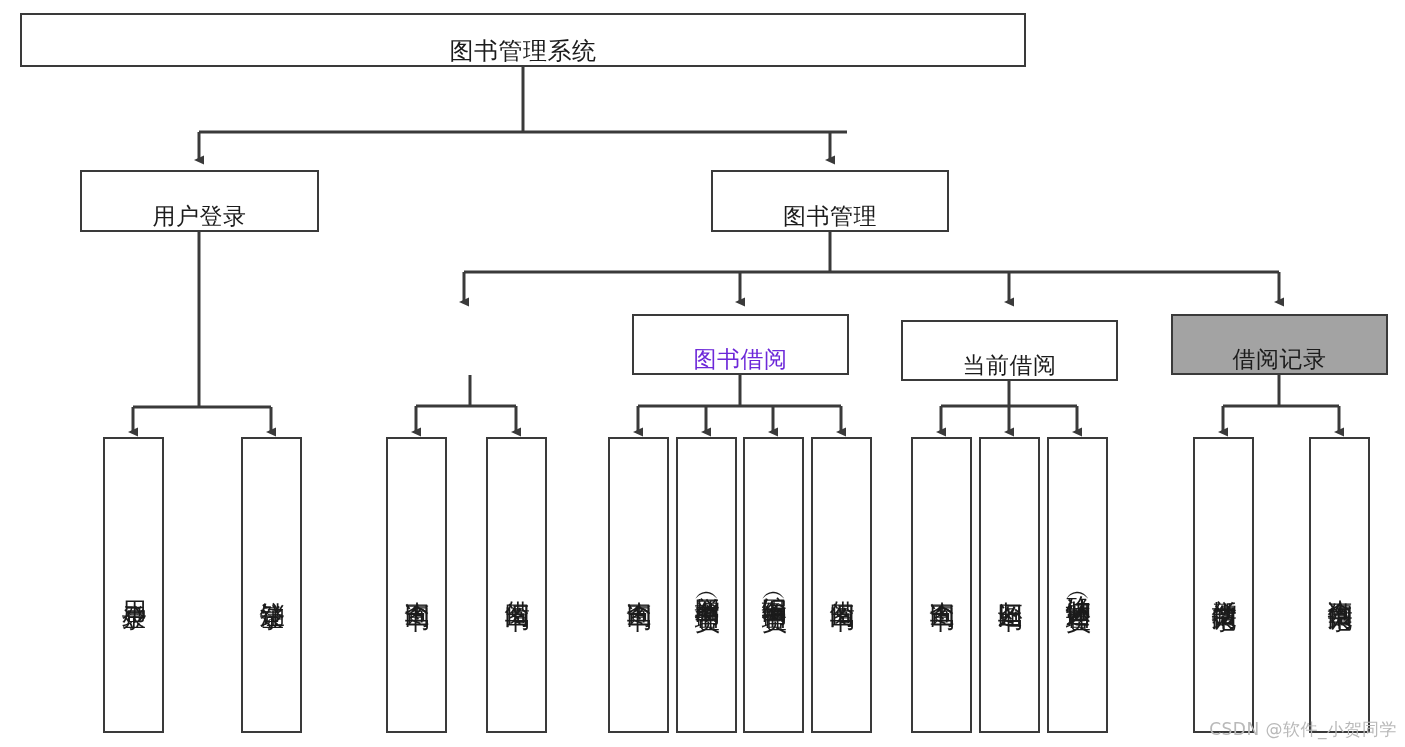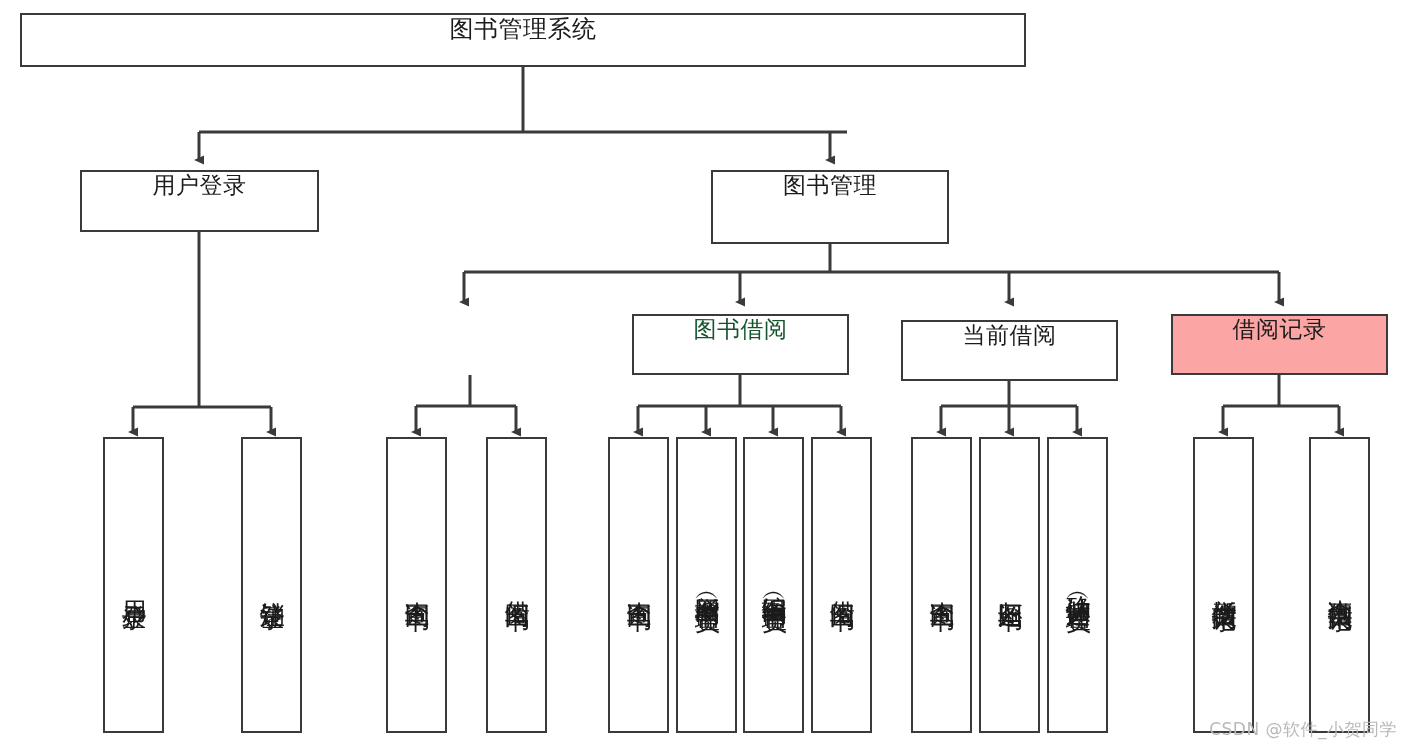--- a/index.html
+++ b/index.html
@@ -25,21 +25,21 @@
     width: 1405px;
     height: 747px;
     pointer-events: none;
   }
   .node {
     position: absolute;
     box-sizing: border-box;
     border: 2px solid #3a3a3a;
     background: #ffffff;
     display: flex;
-    align-items: flex-start;
+    align-items: flex-end;
     justify-content: center;
     color: #1b1b1b;
   }
   .node .lbl {
     display: block;
     text-align: center;
     line-height: 1.18;
     letter-spacing: 0.5px;
   }
   
@@ -126,31 +126,31 @@
     </g>
   </svg>
 
   <div class="node h root" style="left: 20px; top: 13px; width: 1006px; height: 54px; border-color: rgb(58, 58, 58); background: rgb(255, 255, 255); color: rgb(27, 27, 27);">
     <span class="lbl">图书管理系统</span>
   </div>
 
   <div class="node h" style="left: 80px; top: 170px; width: 239px; height: 62px; border-color: rgb(58, 58, 58); background: rgb(255, 255, 255); color: rgb(27, 27, 27);">
     <span class="lbl">用户登录</span>
   </div>
-  <div class="node h" style="left: 711px; top: 170px; width: 238px; height: 74px; border-color: rgb(58, 58, 58); background: rgb(255, 255, 255); color: rgb(27, 27, 27);">
+  <div class="node h" style="left: 711px; top: 170px; width: 238px; height: 62px; border-color: rgb(58, 58, 58); background: rgb(255, 255, 255); color: rgb(27, 27, 27);">
     <span class="lbl">图书管理</span>
   </div>
 
-  <div class="node h" style="left: 632px; top: 314px; width: 217px; height: 61px; border-color: rgb(58, 58, 58); background: rgb(255, 255, 255); color: #14532d;">
+  <div class="node h" style="left: 632px; top: 314px; width: 217px; height: 61px; border-color: rgb(58, 58, 58); background: rgb(255, 255, 255); color: #6d28d9;">
     <span class="lbl">图书借阅</span>
   </div>
   <div class="node h" style="left: 901px; top: 320px; width: 217px; height: 61px; border-color: rgb(58, 58, 58); background: rgb(255, 255, 255); color: rgb(27, 27, 27);">
     <span class="lbl">当前借阅</span>
   </div>
-  <div class="node h" style="left: 1171px; top: 314px; width: 217px; height: 61px; border-color: rgb(58, 58, 58); background: #fca5a5; color: rgb(27, 27, 27);">
+  <div class="node h" style="left: 1171px; top: 314px; width: 217px; height: 61px; border-color: rgb(58, 58, 58); background: #a3a3a3; color: rgb(27, 27, 27);">
     <span class="lbl">借阅记录</span>
   </div>
 
   <div class="node v" style="left: 103px; top: 437px; width: 61px; height: 296px; border-color: rgb(58, 58, 58); background: rgb(255, 255, 255); color: rgb(27, 27, 27);">
     <span class="lbl">用户登录</span>
   </div>
   <div class="node v" style="left: 241px; top: 437px; width: 61px; height: 296px; border-color: rgb(58, 58, 58); background: rgb(255, 255, 255); color: rgb(27, 27, 27);">
     <span class="lbl">注销登录</span>
   </div>
 

